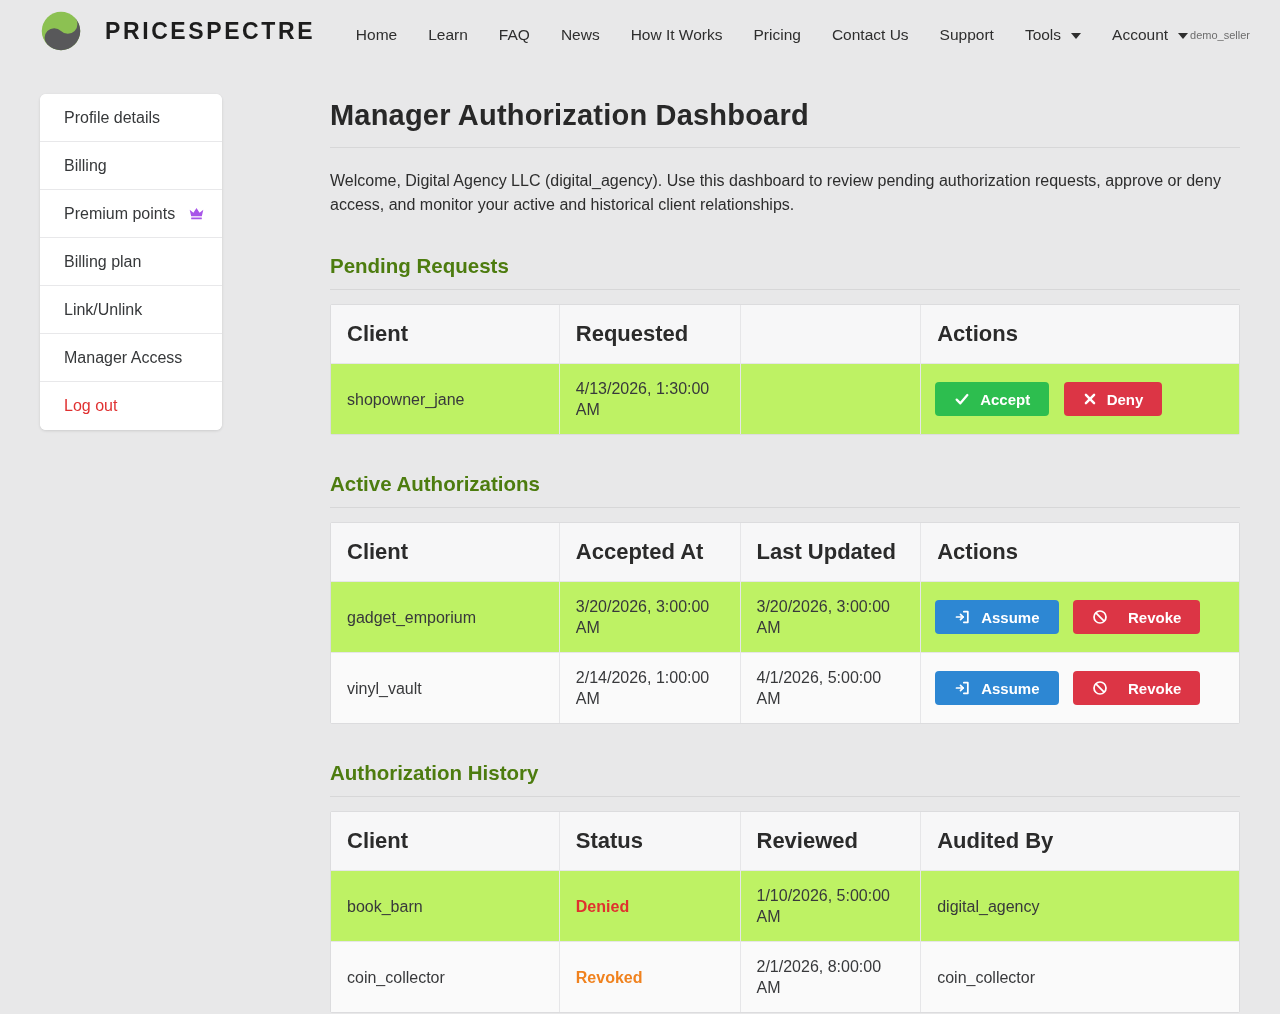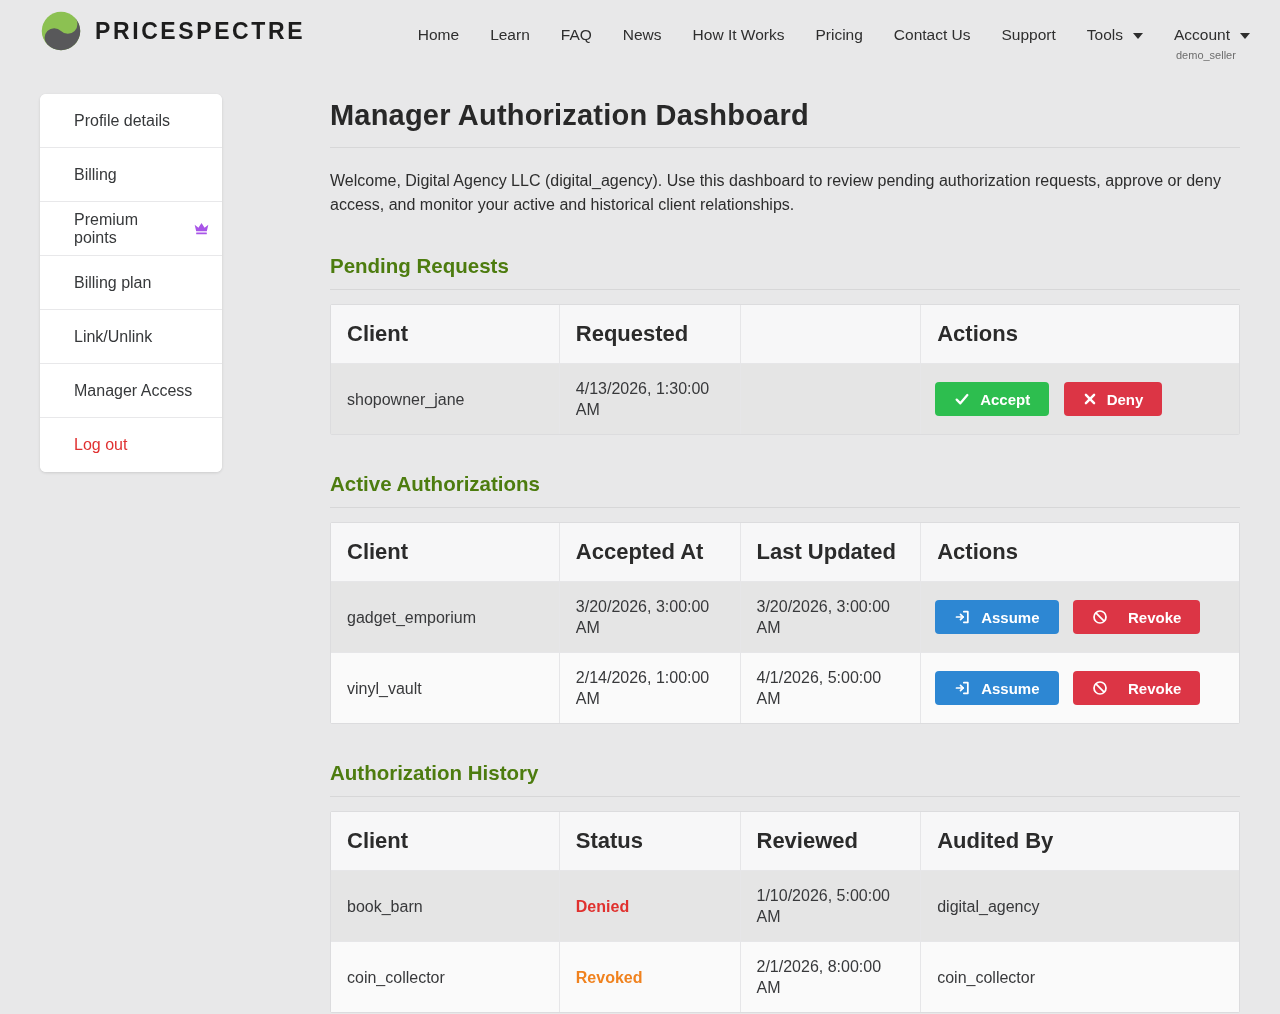--- a/index.html
+++ b/index.html
@@ -15,21 +15,21 @@
   }
 
   
   .top-nav {
     display: flex;
     align-items: flex-start;
     padding: 10px 30px 0 40px;
     height: 62px;
     flex: 0 0 auto;
   }
-  .brand { display: flex; align-items: center; gap: 13px; cursor: pointer; }
+  .brand { display: flex; align-items: center; gap: 23px; cursor: pointer; }
   .brand-logo { width: 42px; height: 42px; display: block; }
   .brand-name {
     font-size: 23px;
     font-weight: 700;
     letter-spacing: 2.6px;
     color: #1d1d1d;
   }
   nav.main-links {
     margin-left: auto;
     display: flex;
@@ -46,21 +46,21 @@
   }
   .nav-dropdown { display: flex; align-items: center; gap: 10px; cursor: pointer; }
   .caret {
     width: 0; height: 0;
     border-left: 5px solid transparent;
     border-right: 5px solid transparent;
     border-top: 6px solid #2e2e2e;
     display: inline-block;
     margin-top: 2px;
   }
-  .account-block { display: flex; flex-direction: column; }
+  .account-block { display: flex; flex-direction: row; }
   .account-sub {
     font-size: 11px;
     color: #6d6d6d;
     margin-top: 4px;
     align-self: flex-start;
     padding-left: 2px;
   }
 
   
   .content {
@@ -74,24 +74,24 @@
   .sidebar {
     width: 182px;
     flex: 0 0 182px;
     background: #ffffff;
     border-radius: 6px;
     box-shadow: 0 1px 3px rgba(0,0,0,0.12);
     overflow: hidden;
     margin-top: 1px;
   }
   .side-item {
-    height: 54px;
+    height: 48px;
     display: flex;
     align-items: center;
-    padding: 0 12px 0 34px;
+    padding: 0 12px 0 24px;
     font-size: 16px;
     color: #36383a;
     border-bottom: 1px solid #e8e8ea;
     cursor: pointer;
     background: #fff;
   }
   .side-item:last-child { border-bottom: none; }
   .side-item.logout { color: #e03131; }
   .crown-icon { width: 17px; height: 15px; margin-left: 13px; color: #a855e8; flex: 0 0 auto; }
 
@@ -146,21 +146,21 @@
   td {
     font-size: 16px;
     color: #38393b;
     padding: 14px 16px;
     border-right: 1px solid #e6e6e8;
     vertical-align: middle;
     line-height: 21px;
     word-wrap: break-word;
   }
   td:last-child { border-right: none; }
-  tbody tr { background: #e5e5e5; }
+  tbody tr { background: #bef264; }
   tbody tr:nth-child(even) { background: #fafafa; }
   tbody tr:not(:last-child) td { border-bottom: 1px solid #e6e6e8; }
   td.actions-cell { padding: 14px 14px; white-space: nowrap; }
 
   
   .btn {
     display: inline-flex;
     align-items: center;
     gap: 10px;
     border: none;

